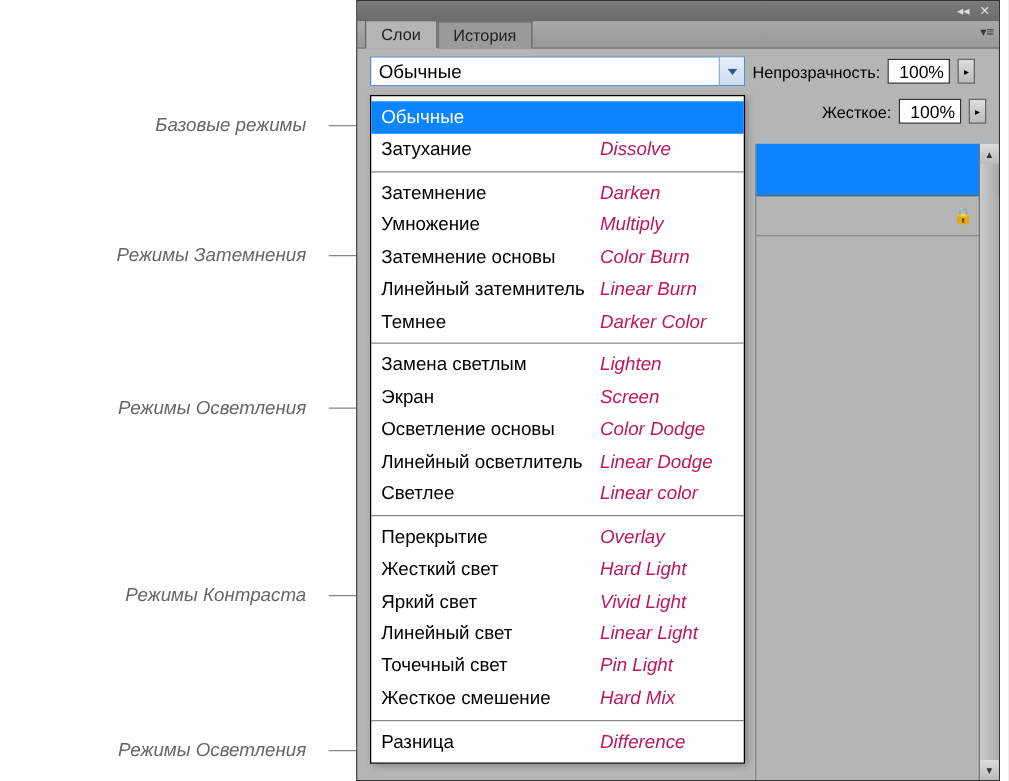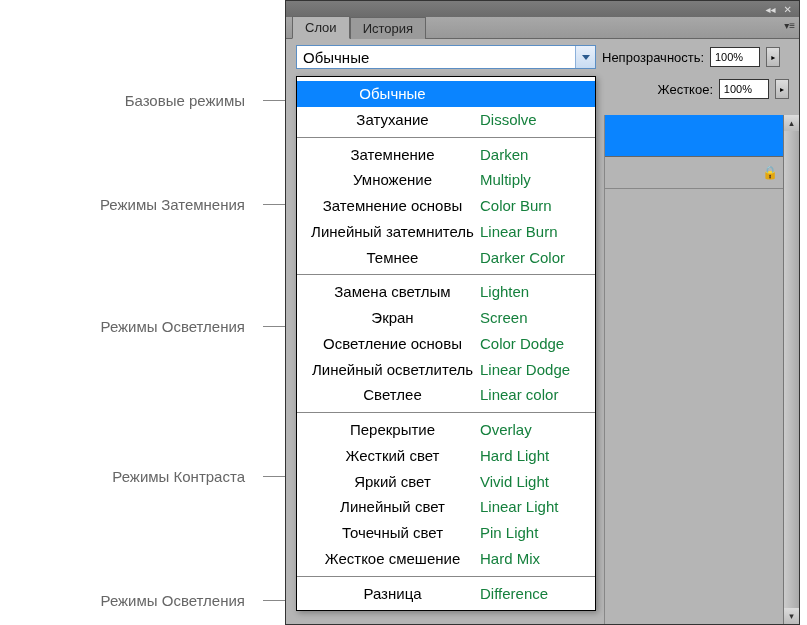--- a/index.html
+++ b/index.html
@@ -12,20 +12,21 @@
       position: relative;
     }
     
     
     .annotations {
       position: absolute;
       left: 0;
       top: 0;
       width: 285px;
       height: 625px;
+      font-style: italic;
     }
     .annotation {
       position: absolute;
       right: 0;
       display: flex;
       align-items: center;
       color: #666;
       font-size: 15px;
     }
     .annotation-text {
@@ -103,21 +104,20 @@
       top: 3px;
       color: #333;
       font-size: 10px;
       cursor: pointer;
     }
     
     .panel-body {
       background: #b5b5b5;
       height: calc(100% - 38px);
       position: relative;
-      text-align: center;
     }
     
     .controls-row {
       display: flex;
       align-items: center;
       padding: 6px 10px;
       gap: 6px;
     }
     
     .blend-select {
@@ -150,22 +150,22 @@
       color: #000;
     }
     .value-box {
       width: 50px;
       height: 20px;
       background: #fff;
       border: 1px solid #333;
       display: flex;
       align-items: center;
       justify-content: flex-end;
-      padding-right: 16px;
-      font-size: 11px;
+      padding-right: 4px;
+      font-size: 14px;
     }
     .stepper {
       width: 14px;
       height: 20px;
       background: linear-gradient(#ddd, #bbb);
       border: 1px solid #666;
       display: flex;
       align-items: center;
       justify-content: center;
       font-size: 8px;
@@ -207,21 +207,22 @@
     .dd-item.selected {
       background: #0a84ff;
       color: #fff;
     }
     .dd-ru {
       width: 175px;
       color: #000;
     }
     .dd-item.selected .dd-ru { color: #fff; }
     .dd-en {
-      color: #15803d;
+      color: #be185d;
+      font-style: italic;
     }
     
     
     .layers-area {
       position: absolute;
       left: 318px;
       right: 0;
       top: 76px;
       bottom: 0;
       background: #b5b5b5;

